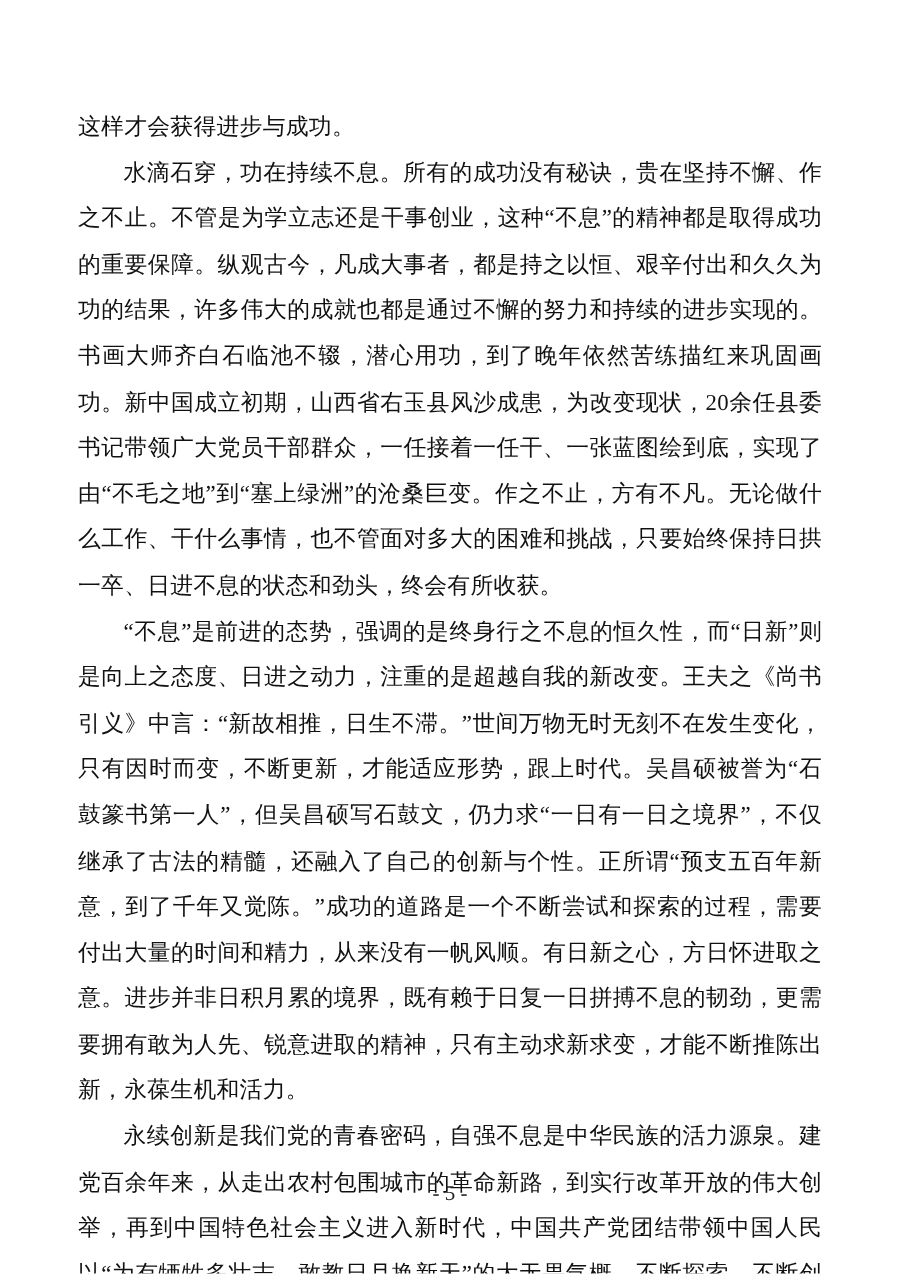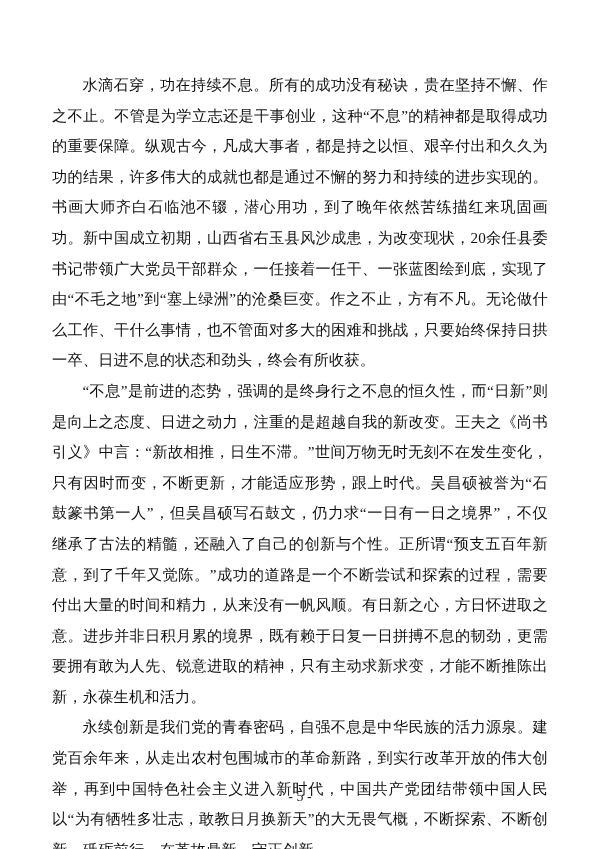--- a/index.html
+++ b/index.html
@@ -46,18 +46,19 @@
     font-size: 14px;
     color: #222;
     font-family: "Liberation Serif", "DejaVu Serif", serif;
   }
 </style>
 </head>
 <body>
 
 <div class="page">
   <div class="body-text">
+    <p class="para first-line-flush">这样才会获得进步与成功。</p>
     <p class="para">水滴石穿，功在持续不息。所有的成功没有秘诀，贵在坚持不懈、作之不止。不管是为学立志还是干事创业，这种“不息”的精神都是取得成功的重要保障。纵观古今，凡成大事者，都是持之以恒、艰辛付出和久久为功的结果，许多伟大的成就也都是通过不懈的努力和持续的进步实现的。书画大师齐白石临池不辍，潜心用功，到了晚年依然苦练描红来巩固画功。新中国成立初期，山西省右玉县风沙成患，为改变现状，20余任县委书记带领广大党员干部群众，一任接着一任干、一张蓝图绘到底，实现了由“不毛之地”到“塞上绿洲”的沧桑巨变。作之不止，方有不凡。无论做什么工作、干什么事情，也不管面对多大的困难和挑战，只要始终保持日拱一卒、日进不息的状态和劲头，终会有所收获。</p>
     <p class="para">“不息”是前进的态势，强调的是终身行之不息的恒久性，而“日新”则是向上之态度、日进之动力，注重的是超越自我的新改变。王夫之《尚书引义》中言：“新故相推，日生不滞。”世间万物无时无刻不在发生变化，只有因时而变，不断更新，才能适应形势，跟上时代。吴昌硕被誉为“石鼓篆书第一人”，但吴昌硕写石鼓文，仍力求“一日有一日之境界”，不仅继承了古法的精髓，还融入了自己的创新与个性。正所谓“预支五百年新意，到了千年又觉陈。”成功的道路是一个不断尝试和探索的过程，需要付出大量的时间和精力，从来没有一帆风顺。有日新之心，方日怀进取之意。进步并非日积月累的境界，既有赖于日复一日拼搏不息的韧劲，更需要拥有敢为人先、锐意进取的精神，只有主动求新求变，才能不断推陈出新，永葆生机和活力。</p>
     <p class="para">永续创新是我们党的青春密码，自强不息是中华民族的活力源泉。建党百余年来，从走出农村包围城市的革命新路，到实行改革开放的伟大创举，再到中国特色社会主义进入新时代，中国共产党团结带领中国人民以“为有牺牲多壮志，敢教日月换新天”的大无畏气概，不断探索、不断创新、砥砺前行，在革故鼎新、守正创新</p>
   </div>
   <div class="page-number">- 5 -</div>
 </div>
 
 </body></html>

